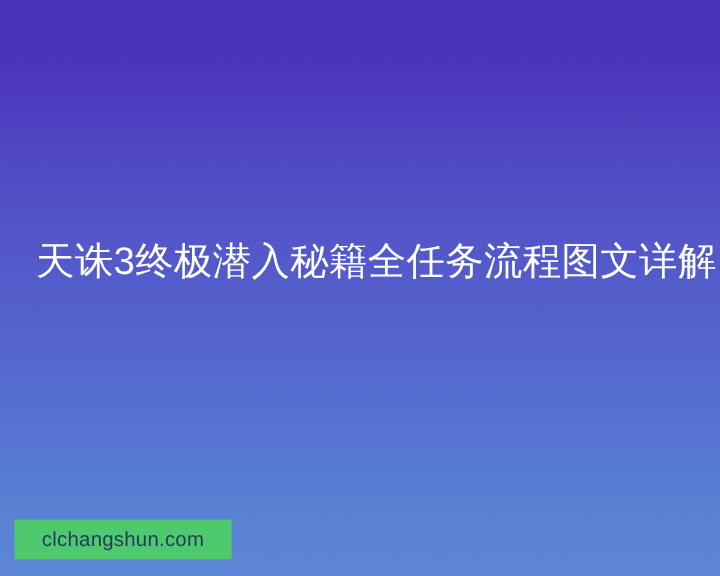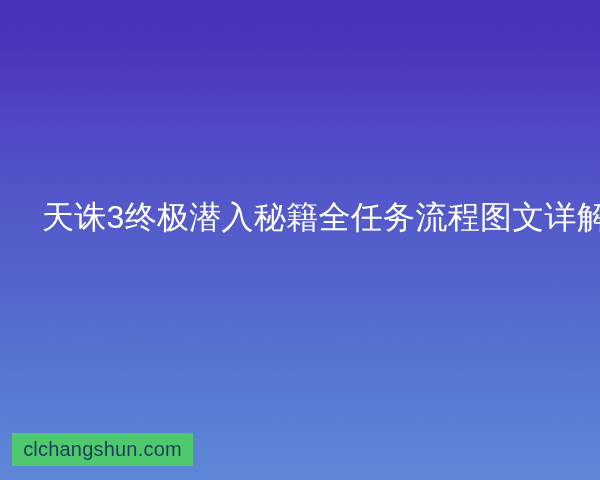--- a/index.html
+++ b/index.html
@@ -43,21 +43,21 @@
       repeating-linear-gradient(135deg, rgba(0,0,0,0.035) 0px, rgba(255,255,255,0.035) 1px, rgba(0,0,0,0.03) 2px, rgba(255,255,255,0.03) 3px);
     background-size: 3px 4px, 4px 3px, 5px 5px, 7px 7px;
   }
 
   
   #headline {
     position: absolute;
     left: 0;
     right: 0;
     top: 196px;
-    padding: 0 42px;
+    padding: 0 30px;
     text-align: center;
     color: #ffffff;
     font-size: 32px;
     line-height: 43px;
     font-weight: 400;
     letter-spacing: 0.3px;
     white-space: nowrap;
   }
   #headline .hl-line {
     display: block;
@@ -70,21 +70,21 @@
     top: 433px;
     width: 181px;
     height: 33px;
     background: #4ec96d;
     display: flex;
     align-items: center;
     justify-content: center;
   }
   #site-badge .badge-text {
     color: #1f3b5c;
-    font-size: 20px;
+    font-size: 17px;
     line-height: 15px;
     letter-spacing: 0.2px;
     white-space: nowrap;
   }
 </style>
 </head>
 <body>
 
 <div id="banner">
 

